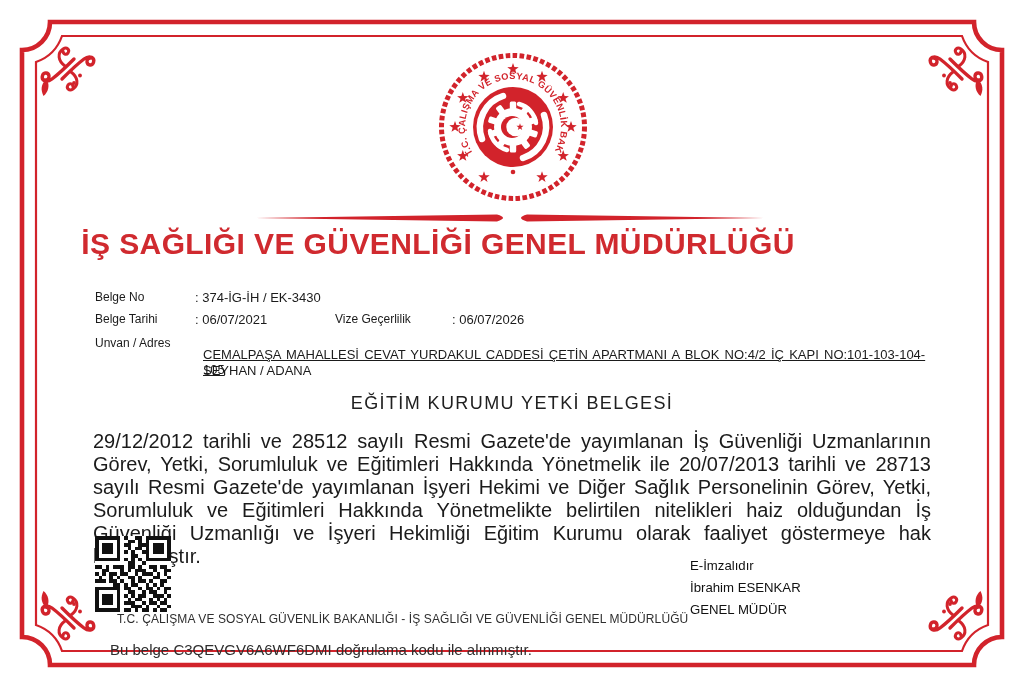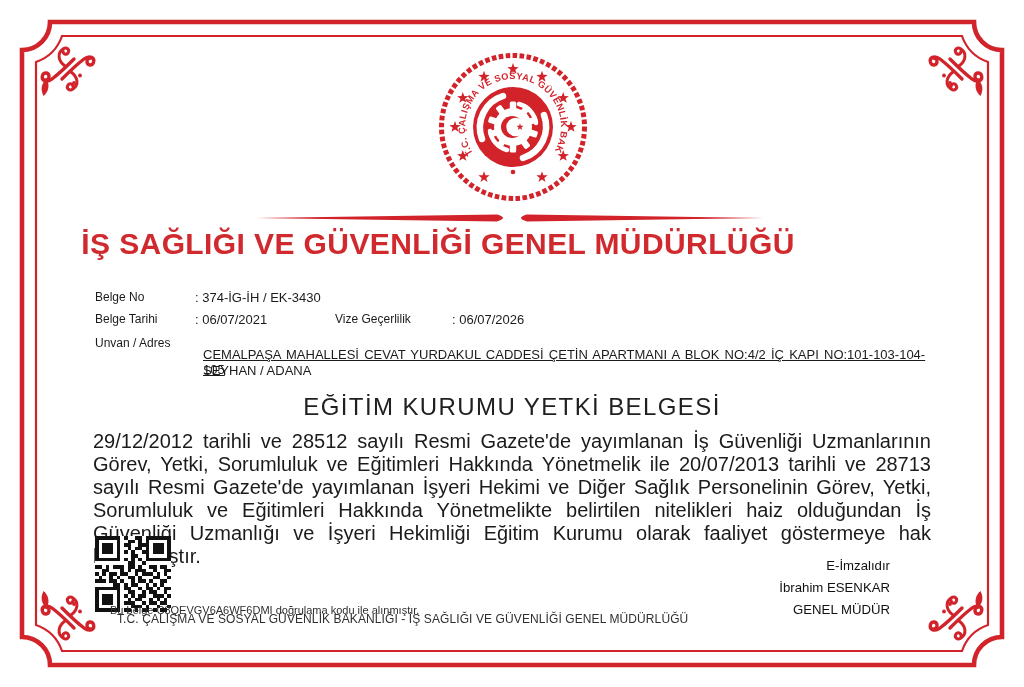--- a/index.html
+++ b/index.html
@@ -22,34 +22,34 @@
   .abs{position:absolute;}
   .main-title{
     left:0;top:227px;width:876px;text-align:center;
     color:var(--title);font-size:30px;font-weight:bold;letter-spacing:.4px;
   }
   .flabel{color:var(--text);font-size:12px;}
   .fvalue{color:var(--text);font-size:13px;}
   .unvan-l2{word-spacing:1.6px;text-decoration:underline;}
   .cert-title{
     left:0;top:393px;width:1024px;text-align:center;color:#202020;
-    font-size:24px;letter-spacing:1.4px;
+    font-size:18px;letter-spacing:1.4px;
   }
   .body-par{
     left:93px;top:430px;width:838px;color:var(--text);
     font-size:20px;line-height:23px;text-align:justify;
   }
   .qr{
     left:95px;top:536px;width:76px;height:76px;background:#fff;
     display:grid;grid-template-columns:repeat(21,1fr);grid-template-rows:repeat(21,1fr);
   }
   .qr div.on{background:var(--qr);}
   .footer1{left:117px;top:612px;color:#2e2e2e;font-size:12px;letter-spacing:.1px;}
-  .footer2{left:110px;top:604px;color:#2e2e2e;font-size:11px;}
-  .sig{left:690px;top:558px;width:200px;text-align:right;color:#111;}
+  .footer2{left:110px;top:641px;color:#2e2e2e;font-size:15px;}
+  .sig{left:690px;top:558px;width:200px;text-align:left;color:#111;}
   .sig div{margin-bottom:7px;font-size:13.2px;}
 </style>
 </head>
 <body>
 
 <div class="page">
 
   <svg class="overlay" viewBox="0 0 1024 687" aria-hidden="true">
     <defs>
       <polygon id="star" points="0,-6 1.41,-1.94 5.71,-1.85 2.28,0.74 3.53,4.85 0,2.4 -3.53,4.85 -2.28,0.74 -5.71,-1.85 -1.41,-1.94"></polygon>

